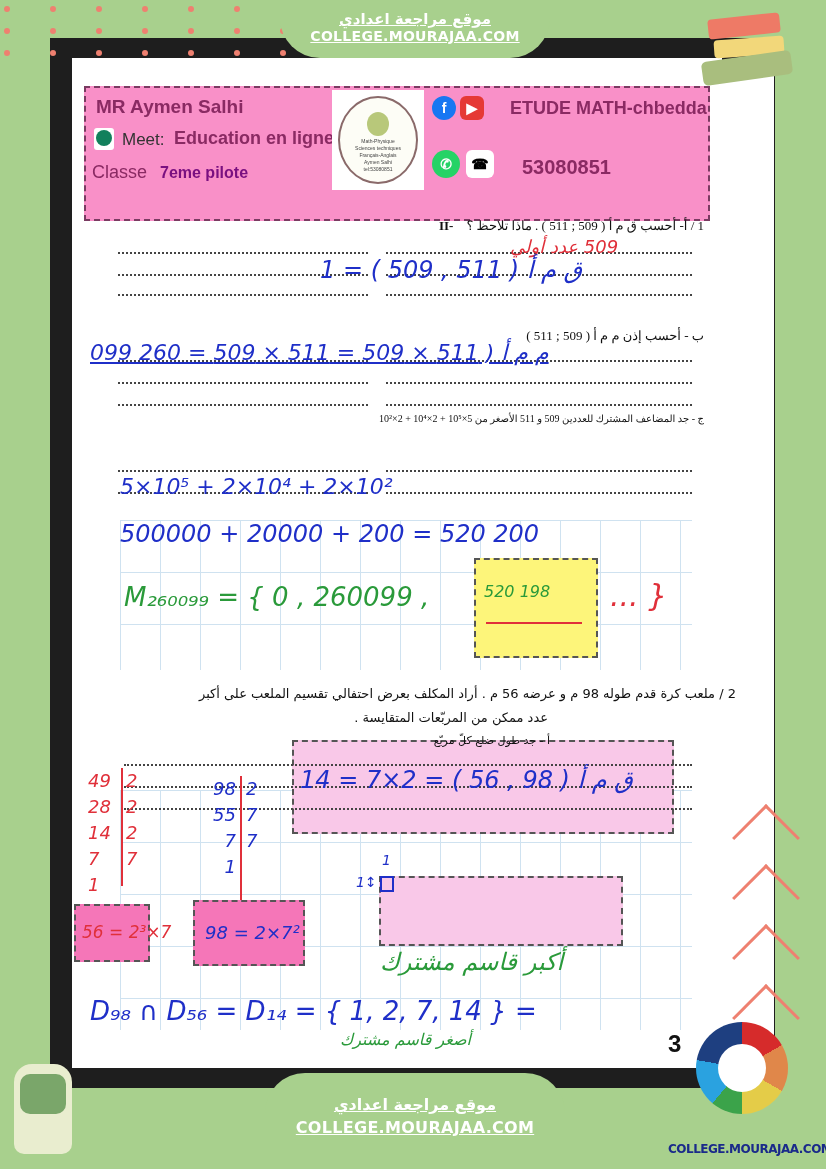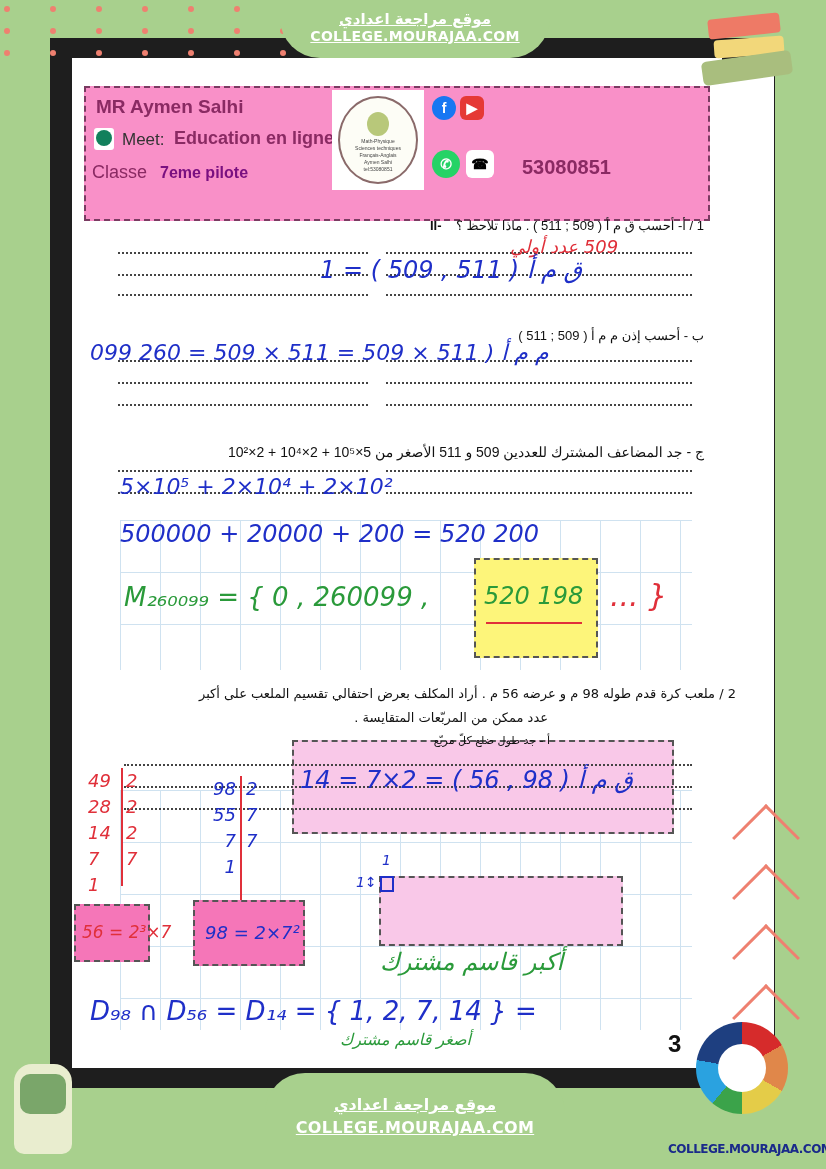--- a/index.html
+++ b/index.html
@@ -20,21 +20,21 @@
   .top-banner { left: 280px; top: 0; width: 270px; height: 58px; border-radius: 0 0 40px 40px; padding-top: 10px; }
   .bottom-banner { left: 265px; top: 1073px; width: 300px; height: 96px; border-radius: 40px 40px 0 0; padding-top: 22px; }
   .bottom-strip { left: 0; top: 1110px; width: 826px; height: 59px; background: #a8d08d; }
   
   .header-card { left: 84px; top: 86px; width: 626px; height: 135px; background: #f990c8; border: 2px dashed #7a3b62; }
   .hc-text { color: #8a2a63; font-weight: bold; }
   .logo-circle { left: 332px; top: 90px; width: 92px; height: 100px; background: #fff; }
   .logo-ring { left: 6px; top: 6px; width: 80px; height: 88px; border: 2px solid #8a6a6a; border-radius: 50%; background: #fdfdf6; }
   .social-icon { width: 24px; height: 24px; border-radius: 6px; display: flex; align-items: center; justify-content: center; color: #fff; font-weight: bold; font-size: 14px; }
   
-  .q { color: #111; font-family: Liberation Sans, sans-serif; font-size: 13px; direction: rtl; white-space: nowrap; }
+  .q { color: #111; font-family: Liberation Serif, serif; font-size: 13px; direction: rtl; white-space: nowrap; }
   .dotline { border-bottom: 2px dotted #444; height: 0; }
   .hw { font-family: "DejaVu Sans", sans-serif; white-space: nowrap; font-style: italic; }
   .blue { color: #1f2fc8; }
   .green { color: #2a9a3a; }
   .red { color: #e0303a; }
   .grid { background-image: linear-gradient(#cfe2f0 1px, transparent 1px), linear-gradient(90deg, #cfe2f0 1px, transparent 1px); background-size: 40px 52px; }
   .pink-box { background: #f9c8e8; border: 2px dashed #555; }
   .pink-strong { background: #f576b8; border: 2px dashed #555; }
   .yellow-box { background: #fdf57a; border: 2px dashed #555; }
   .chev { width: 48px; height: 48px; border-top: 3px solid #ee8070; border-left: 3px solid #ee8070; transform: rotate(45deg); }
@@ -100,20 +100,21 @@
   <div class="abs" style="left:8px;top:40px;width:20px;height:22px;background:#fff;border-radius:3px;">
     <div style="margin:2px;width:16px;height:16px;border-radius:50%;background:#12805c;"></div>
   </div>
   <div class="abs" style="left:36px;top:42px;font-size:17px;color:#333;">Meet:</div>
   <div class="abs hc-text" style="left:88px;top:40px;font-size:18px;">Education en ligne</div>
   <div class="abs" style="left:6px;top:74px;font-size:18px;color:#8a2a63;">Classe</div>
   <div class="abs" style="left:74px;top:76px;font-size:16px;color:#7a1080;font-weight:bold;">7eme pilote</div>
 
   <div class="abs social-icon" style="left:346px;top:8px;background:#1877f2;border-radius:50%;">f</div>
   <div class="abs social-icon" style="left:374px;top:8px;background:#e53935;">▶</div>
+  <div class="abs hc-text" style="left:424px;top:10px;font-size:18px;">ETUDE MATH-chbedda</div>
   <div class="abs social-icon" style="left:346px;top:62px;background:#25d366;border-radius:50%;width:28px;height:28px;">✆</div>
   <div class="abs social-icon" style="left:380px;top:62px;background:#fff;color:#000;width:28px;height:28px;">☎</div>
   <div class="abs hc-text" style="left:436px;top:68px;font-size:20px;">53080851</div>
 </div>
 <div class="abs logo-circle">
   <div class="abs logo-ring">
     <div style="margin:14px auto 0;width:22px;height:24px;border-radius:50%;background:#b8c87a;"></div>
     <div style="font-size:5px;text-align:center;color:#444;line-height:7px;margin-top:2px;">
       <div>Math-Physique</div>
       <div>Sciences techniques</div>
@@ -136,34 +137,34 @@
 <div class="abs hw red" style="left:510px;top:236px;font-size:18px;direction:rtl;">509 عدد أولي</div>
 <div class="abs hw blue" style="left:320px;top:256px;font-size:24px;direction:rtl;">ق م أ ( 511 , 509 ) = 1</div>
 
 <div class="abs q" style="right:122px;top:328px;">ب - أحسب إذن م م أ ( 509 ; 511 )</div>
 <div class="abs dotline" style="left:118px;top:360px;width:250px;"></div>
 <div class="abs dotline" style="left:386px;top:360px;width:306px;"></div>
 <div class="abs dotline" style="left:118px;top:382px;width:250px;"></div>
 <div class="abs dotline" style="left:386px;top:382px;width:306px;"></div>
 <div class="abs dotline" style="left:118px;top:404px;width:250px;"></div>
 <div class="abs dotline" style="left:386px;top:404px;width:306px;"></div>
-<div class="abs hw blue" style="left:90px;top:340px;font-size:22px;direction:rtl;width:570px;text-align:left;">م م أ ( 511 × 509 = 511 × 509 = 260 099</div>
-
-<div class="abs q" style="right:122px;top:444px;font-size:14px;">ج - جد المضاعف المشترك للعددين 509 و 511 الأصغر من 5×10⁵ + 2×10⁴ + 2×10²</div>
+<div class="abs hw blue" style="left:90px;top:340px;font-size:22px;direction:rtl;width:570px;text-align:left;text-decoration:underline;">م م أ ( 511 × 509 = 511 × 509 = 260 099</div>
+
+<div class="abs q" style="right:122px;top:413px;font-size:10px;">ج - جد المضاعف المشترك للعددين 509 و 511 الأصغر من 5×10⁵ + 2×10⁴ + 2×10²</div>
 <div class="abs dotline" style="left:118px;top:470px;width:250px;"></div>
 <div class="abs dotline" style="left:386px;top:470px;width:306px;"></div>
 <div class="abs dotline" style="left:118px;top:492px;width:250px;"></div>
 <div class="abs dotline" style="left:386px;top:492px;width:306px;"></div>
 <div class="abs hw blue" style="left:120px;top:474px;font-size:22px;">5×10⁵ + 2×10⁴ + 2×10²</div>
 
 <div class="abs grid" style="left:120px;top:520px;width:572px;height:150px;"></div>
 <div class="abs hw blue" style="left:120px;top:520px;font-size:24px;">500000 + 20000 + 200 = 520 200</div>
 <div class="abs yellow-box" style="left:474px;top:558px;width:124px;height:100px;"></div>
 <div class="abs hw green" style="left:124px;top:582px;font-size:26px;">M₂₆₀₀₉₉ = { 0 ,   260099 ,</div>
-<div class="abs hw green" style="left:484px;top:582px;font-size:24px;">520 198</div>
+<div class="abs hw green" style="left:484px;top:582px;font-size:16px;">520 198</div>
 <div class="abs" style="left:486px;top:622px;width:96px;height:2px;background:#e0303a;"></div>
 <div class="abs hw red" style="left:610px;top:578px;font-size:30px;">... }</div>
 
 <div class="abs q" style="right:90px;top:686px;font-family:'DejaVu Sans',sans-serif;font-size:13px;">2 /  ملعب كرة قدم طوله 98 م  و عرضه 56 م . أراد المكلف بعرض احتفالي تقسيم الملعب على أكبر</div>
 <div class="abs q" style="right:278px;top:710px;font-family:'DejaVu Sans',sans-serif;font-size:13px;">عدد ممكن من المربّعات المتقايسة .</div>
 
 <div class="abs grid" style="left:120px;top:790px;width:572px;height:240px;"></div>
 <div class="abs pink-box" style="left:292px;top:740px;width:382px;height:94px;"></div>
 <div class="abs q" style="right:276px;top:734px;font-family:'DejaVu Sans',sans-serif;font-size:11px;">أ - جد طول ضلع كلّ مربّع</div>
 <div class="abs dotline" style="left:124px;top:764px;width:568px;"></div>

